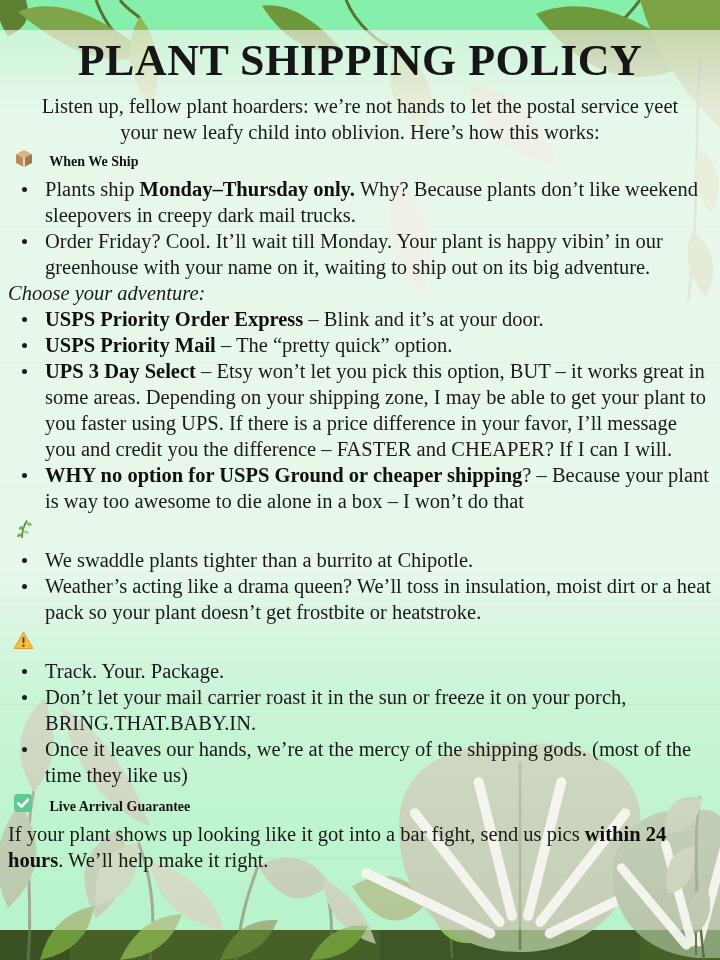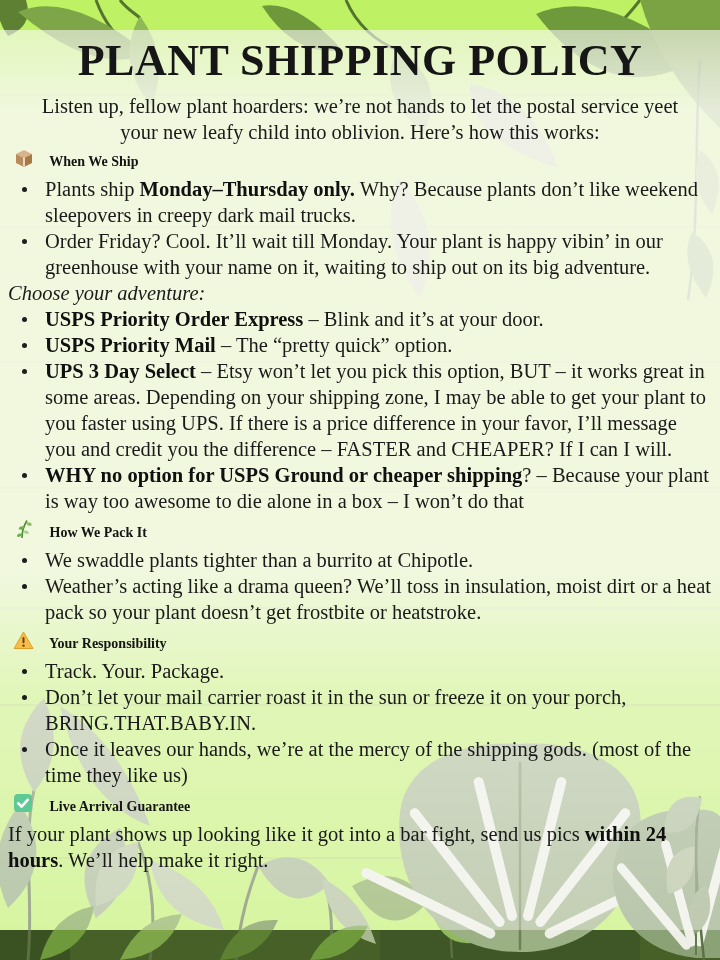--- a/index.html
+++ b/index.html
@@ -1,18 +1,18 @@
 <!DOCTYPE html>
 <html><head>
 <meta charset="utf-8">
 <style>
   html,body{margin:0;padding:0;}
   .page{
     position:relative;width:720px;height:960px;overflow:hidden;
-    background:#bef264;
+    background:#86efac;
     font-family:"Liberation Serif","DejaVu Serif",serif;
     color:#1a1a1a;
   }
   .bg{position:absolute;inset:0;z-index:0;}
   .wash{
     position:absolute;left:0;right:0;top:30px;height:900px;z-index:1;
     background:linear-gradient(180deg,
       rgba(250,249,246,0.60) 0%,
       rgba(250,249,246,0.84) 9%,
       rgba(250,249,246,0.84) 60%,
@@ -184,38 +184,36 @@
       <h2>
         <span class="ic">
           <svg width="20" height="20" viewBox="0 0 20 20">
             <path d="M9,19 C9,12 10.5,7 14,1.5" stroke="#4e8a35" stroke-width="1.6" fill="none"></path>
             <path d="M13,4 Q18,2 19,6 Q15,8.5 13,4 Z" fill="#8cc063"></path>
             <path d="M11.5,8 Q6.5,6 5.5,10 Q10,12 11.5,8 Z" fill="#6fae4e"></path>
             <path d="M10,12 Q15,10.5 16,14.5 Q11.5,16 10,12 Z" fill="#a9d18e"></path>
             <path d="M9.2,15 Q4.5,13.5 3.8,17.5 Q8,19 9.2,15 Z" fill="#6fae4e"></path>
           </svg>
         </span>
-        <span>How We Pack It</span>
       </h2>
       <ul>
         <li><span>We swaddle plants tighter than a burrito at Chipotle.</span></li>
         <li><span>Weather’s acting like a drama queen? We’ll toss in insulation, moist dirt or a heat pack so your plant doesn’t get frostbite or heatstroke.</span></li>
       </ul>
     </section>
 
     <section>
       <h2>
         <span class="ic">
           <svg width="21" height="19" viewBox="0 0 21 19">
             <path d="M10.5,1 L20,17.5 H1 Z" fill="#f6bd4b" stroke="#dfa02a" stroke-width="1" stroke-linejoin="round"></path>
             <rect x="9.5" y="6" width="2" height="6.2" rx="1" fill="#6b4312"></rect>
             <circle cx="10.5" cy="14.6" r="1.2" fill="#6b4312"></circle>
           </svg>
         </span>
-        <span>Your Responsibility</span>
       </h2>
       <ul>
         <li><span>Track. Your. Package.</span></li>
         <li><span>Don’t let your mail carrier roast it in the sun or freeze it on your porch, BRING.THAT.BABY.IN.</span></li>
         <li><span>Once it leaves our hands, we’re at the mercy of the shipping gods. (most of the time they like us)</span></li>
       </ul>
     </section>
 
     <section>
       <h2>

